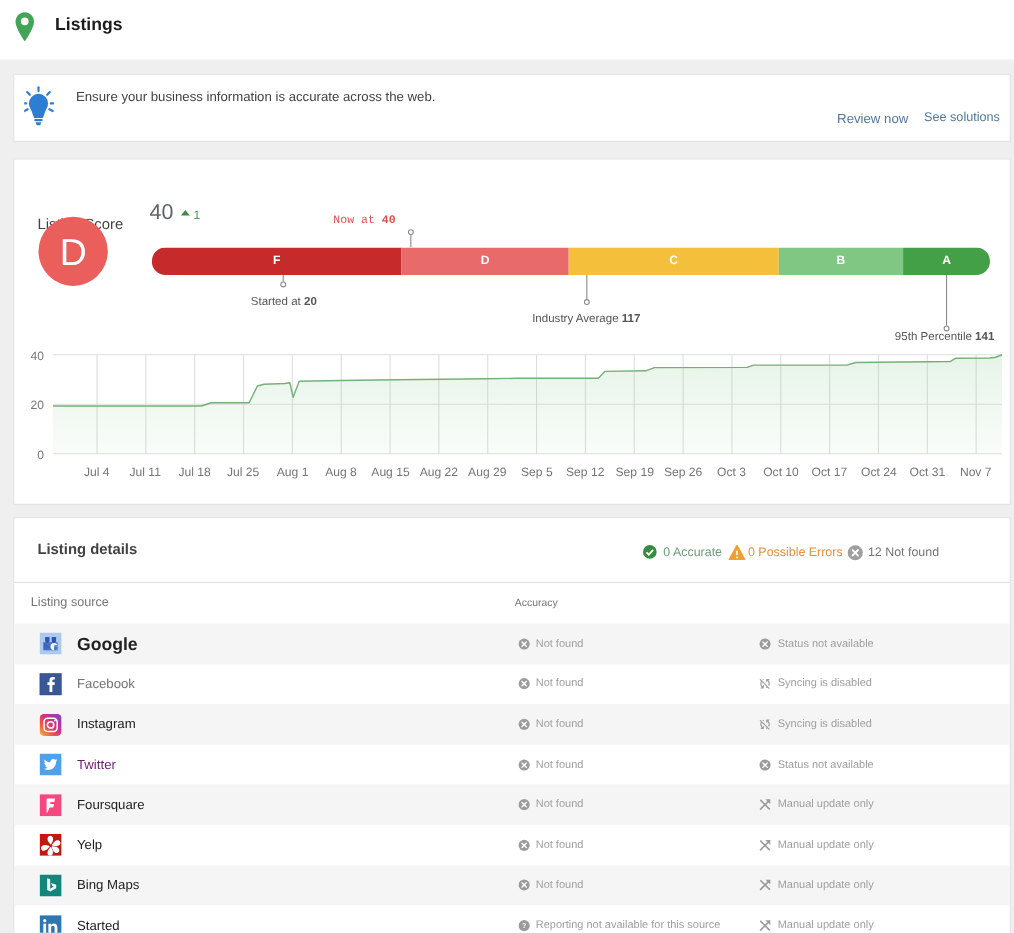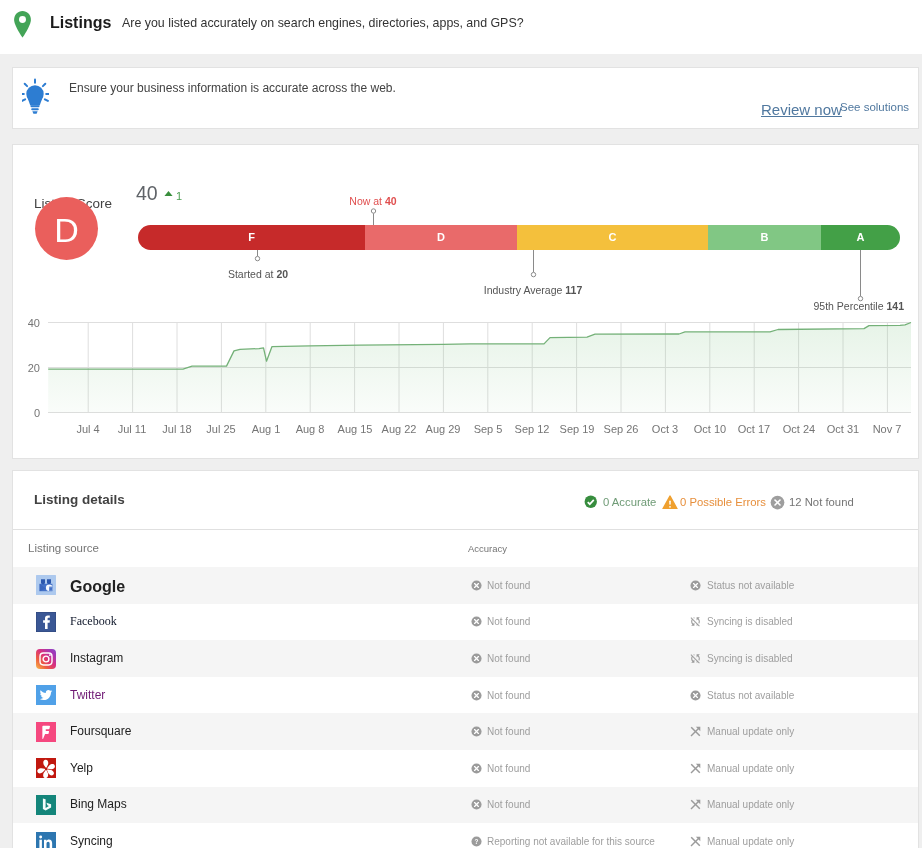--- a/index.html
+++ b/index.html
@@ -12,21 +12,20 @@
 </head>
 <body>
 <div class="page">
 
   <div class="abs" style="left:0;top:0;width:922px;height:54px;background:#fff;"></div>
   <svg class="abs" style="left:13px;top:10px;" width="19" height="29" viewBox="0 0 24 36">
     <path d="M12 1 C6.1 1 1.4 5.9 1.4 11.9 C1.4 19.5 12 34.5 12 34.5 S22.6 19.5 22.6 11.9 C22.6 5.9 17.9 1 12 1 Z" fill="#43a457"></path>
     <circle cx="12" cy="11.6" r="4.4" fill="#fff"></circle>
   </svg>
   <div class="abs" style="left:50px;top:14px;font-size:16px;font-weight:bold;color:#1b1b1b;">Listings</div>
-  <div class="abs" style="left:122px;top:16px;font-size:12.4px;color:#333;">Are you listed accurately on search engines, directories, apps, and GPS?</div>
 
   <div class="card" style="top:67px;height:62px;"></div>
   <svg class="abs" style="left:22px;top:70px;" width="27" height="50" viewBox="0 0 27 50">
     <g fill="#2d7dd2">
       <circle cx="13" cy="24" r="8.7"></circle>
       <path d="M4.9 26 L8.3 35.4 L17.7 35.4 L21.1 26 Z"></path>
       <rect x="8.5" y="35.2" width="9" height="2.1" rx="1"></rect>
       <rect x="9.2" y="38.2" width="7.6" height="2.1" rx="1"></rect>
       <path d="M10.4 41.2 h5.2 l-1 2.6 h-3.2 Z"></path>
     </g>
@@ -34,33 +33,33 @@
       <line x1="13.0" y1="12.8" x2="13.0" y2="9.4"></line>
         <line x1="20.9" y1="16.1" x2="23.3" y2="13.7"></line>
         <line x1="5.1" y1="16.1" x2="2.7" y2="13.7"></line>
         <line x1="24.2" y1="24.0" x2="27.6" y2="24.0"></line>
         <line x1="1.8" y1="24.0" x2="-1.6" y2="24.0"></line>
         <line x1="22.9" y1="29.3" x2="25.9" y2="30.9"></line>
         <line x1="3.1" y1="29.3" x2="0.1" y2="30.9"></line>
     </g>
   </svg>
   <div class="abs" style="left:69px;top:81px;font-size:12px;color:#424242;">Ensure your business information is accurate across the web.</div>
-  <div class="abs" style="left:761px;top:101px;font-size:15px;color:#50789f;text-decoration:underline;">Review now</div>
+  <div class="abs" style="left:761px;top:101px;font-size:12px;color:#50789f;">Review now</div>
   <div class="abs" style="left:840px;top:101px;font-size:11.5px;color:#50789f;">See solutions</div>
 
   <div class="card" style="top:144px;height:315px;"></div>
   <div class="abs" style="left:34px;top:167px;font-size:13.5px;color:#424242;margin-top:29px;">Listing Score</div>
   <div class="abs" style="left:35px;top:197px;width:63px;height:63px;border-radius:50%;background:#ea5f5c;color:#fff;font-size:34px;text-align:center;line-height:66px;">D</div>
   <div class="abs" style="left:136px;top:182px;font-size:19.5px;color:#5f6368;">40</div>
   <svg class="abs" style="left:164px;top:190.5px;" width="9" height="5.5">
       <polygon points="4.5,0 9,5.5 0,5.5" fill="#388e3c"></polygon>
     </svg>
   <div class="abs" style="left:176px;top:190px;font-size:11px;color:#4c9e52;">1</div>
 
-  <div class="abs" style="left:303px;top:195px;width:140px;text-align:center;font-size:10.5px;color:#e04f4f;">Now at <b>40</b></div>
+  <div class="abs" style="left:303px;top:195px;width:140px;text-align:left;font-size:10.5px;color:#e04f4f;font-family:Liberation Mono, monospace;">Now at <b>40</b></div>
   <svg class="abs" style="left:369px;top:208px;" width="9" height="17">
     <circle cx="4.5" cy="3" r="2.2" fill="none" stroke="#8a8a8a" stroke-width="1"></circle>
     <line x1="4.5" y1="5.4" x2="4.5" y2="17" stroke="#8a8a8a" stroke-width="1"></line>
   </svg>
 
   <div class="abs" style="left:138px;top:225px;width:762px;height:25px;border-radius:13px;overflow:hidden;">
     <div class="abs" style="left:0;top:0;width:227px;height:25px;background:#c62a2a;"></div>
     <div class="abs" style="left:227px;top:0;width:152px;height:25px;background:#e96a6a;"></div>
     <div class="abs" style="left:379px;top:0;width:191px;height:25px;background:#f4c03c;"></div>
     <div class="abs" style="left:570px;top:0;width:113px;height:25px;background:#81c784;"></div>
@@ -205,21 +204,21 @@
       <g stroke="#fff" stroke-width="2.8" stroke-linecap="round">
         <line x1="7.8" y1="7.8" x2="16.2" y2="16.2"></line>
         <line x1="16.2" y1="7.8" x2="7.8" y2="16.2"></line>
       </g>
     </svg>
   <div class="abs" style="left:707px;top:579.8px;font-size:10px;color:#9e9e9e;">Status not available</div>
   <svg class="abs" style="left:36px;top:611.9px;" width="20" height="20" viewBox="0 0 20 20">
       <rect width="20" height="20" fill="#3a5795" stroke="#2d4373" stroke-width="0.8"></rect>
       <path d="M13.8 3.5 h-2.1 c-1.6 0 -2.7 1.05 -2.7 2.8 v1.9 H7.1 v2.5 h1.9 V17 h2.6 v-6.3 h2 l.3-2.5 h-2.3 V6.7 c0-.7 .3-1 1-1 h1.2 Z" fill="#fff"></path>
     </svg>
-  <div class="abs" style="left:70px;top:614.4px;font-size:12px;color:#0f172a;font-family:Liberation Serif, serif;">Facebook</div>
+  <div class="abs" style="left:70px;top:614.4px;font-size:12px;color:#737373;">Facebook</div>
   <svg class="abs" style="left:470.5px;top:616.4px;" width="11" height="11" viewBox="0 0 24 24">
       <circle cx="12" cy="12" r="11" fill="#9b9b9b"></circle>
       <g stroke="#fff" stroke-width="2.8" stroke-linecap="round">
         <line x1="7.8" y1="7.8" x2="16.2" y2="16.2"></line>
         <line x1="16.2" y1="7.8" x2="7.8" y2="16.2"></line>
       </g>
     </svg>
   <div class="abs" style="left:487px;top:616.4px;font-size:10px;color:#9e9e9e;">Not found</div>
   <svg class="abs" style="left:688.5px;top:615.4px;" width="13" height="13" viewBox="0 0 24 24">
       <path d="M10 6.35V4.26c-.8.21-1.55.54-2.23.96l1.46 1.46c.25-.12.5-.24.77-.33zm-7.14-.94l2.36 2.36C4.45 8.99 4 10.44 4 12c0 2.21.91 4.2 2.36 5.64L4 20h6v-6l-2.24 2.24C6.68 15.15 6 13.66 6 12c0-1 .25-1.94.68-2.77l8.08 8.08c-.25.13-.5.25-.77.34v2.09c.8-.21 1.55-.54 2.23-.96l2.36 2.36 1.27-1.27L4.14 4.14 2.86 5.41zM20 4h-6v6l2.24-2.24C17.32 8.85 18 10.34 18 12c0 1-.25 1.94-.68 2.77l1.46 1.46C19.55 15.01 20 13.56 20 12c0-2.21-.91-4.2-2.36-5.64L20 4z" fill="#9b9b9b"></path>
@@ -355,21 +354,21 @@
     </svg>
   <div class="abs" style="left:707px;top:799.4px;font-size:10px;color:#9e9e9e;">Manual update only</div>
   <svg class="abs" style="left:36px;top:831.5px;" width="20" height="20" viewBox="0 0 20 20">
       <rect width="20" height="20" fill="#2d76b0"></rect>
       <g fill="#fff">
         <rect x="3.4" y="7.7" width="2.5" height="8.6"></rect>
         <circle cx="4.65" cy="5" r="1.45"></circle>
         <path d="M8 7.7 h2.4 v1.2 c.35-.7 1.25-1.4 2.55-1.4 2.1 0 3.2 1.3 3.2 3.8 v5 h-2.5 v-4.6 c0-1.2-.45-2-1.5-2 -1.05 0-1.65.8-1.65 2 v4.6 H8 Z"></path>
       </g>
     </svg>
-  <div class="abs" style="left:70px;top:834px;font-size:12px;color:#212121;">Syncing</div>
+  <div class="abs" style="left:70px;top:834px;font-size:12px;color:#212121;">Started</div>
   <svg class="abs" style="left:470.5px;top:836px;" width="11" height="11" viewBox="0 0 24 24">
       <circle cx="12" cy="12" r="11" fill="#9b9b9b"></circle>
       <text x="12" y="17" text-anchor="middle" font-size="14" font-weight="bold" fill="#fff" font-family="Liberation Sans, sans-serif">?</text>
     </svg>
   <div class="abs" style="left:487px;top:836px;font-size:10px;color:#9e9e9e;">Reporting not available for this source</div>
   <svg class="abs" style="left:688.5px;top:835px;" width="13" height="13" viewBox="0 0 13 13">
       <g stroke="#9b9b9b" stroke-width="1.5" fill="none">
         <line x1="2" y1="11" x2="10" y2="3"></line>
         <line x1="2.2" y1="2.2" x2="10.8" y2="10.8"></line>
       </g>

